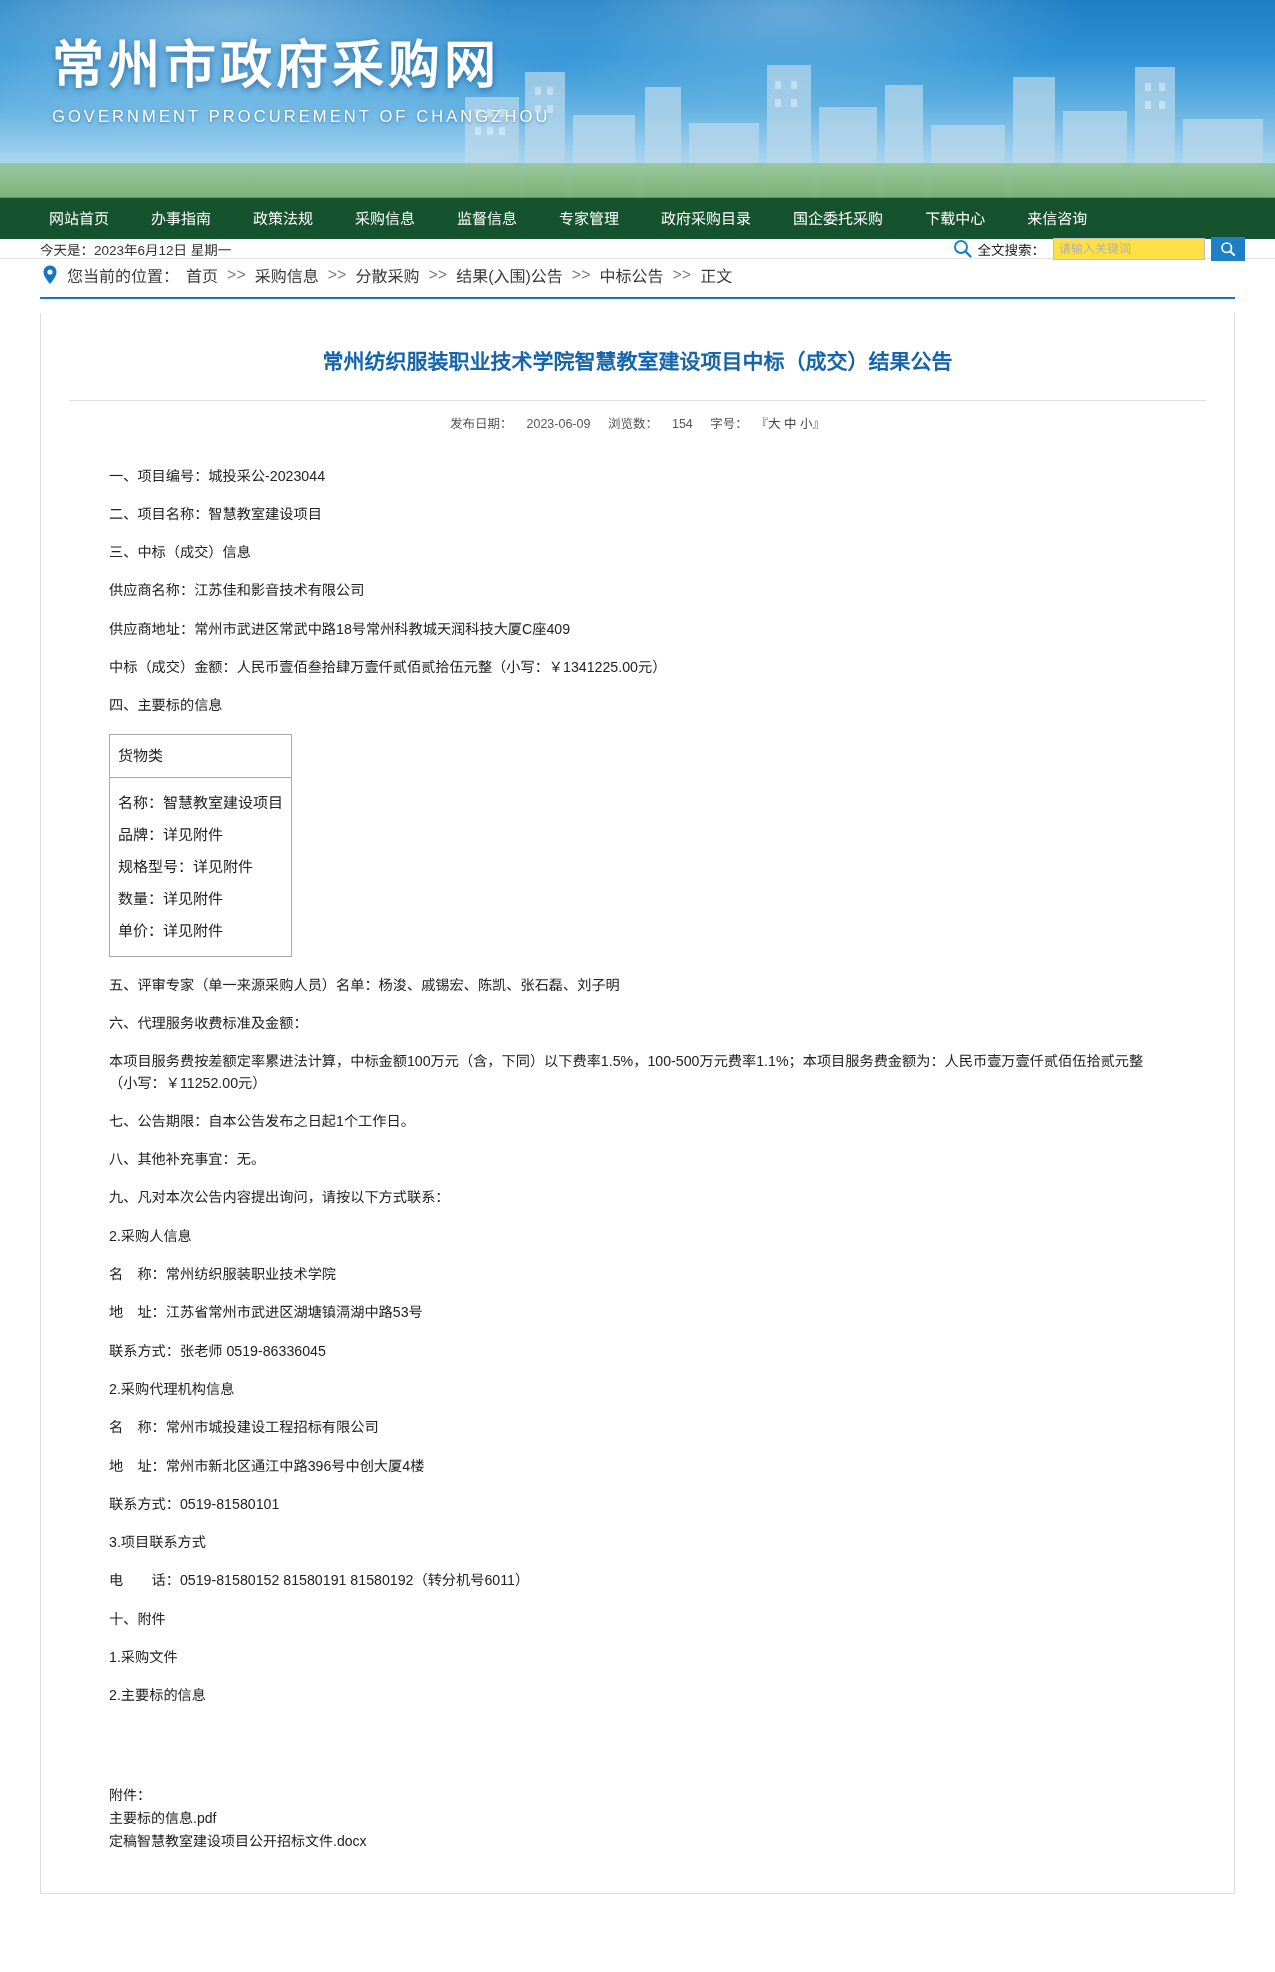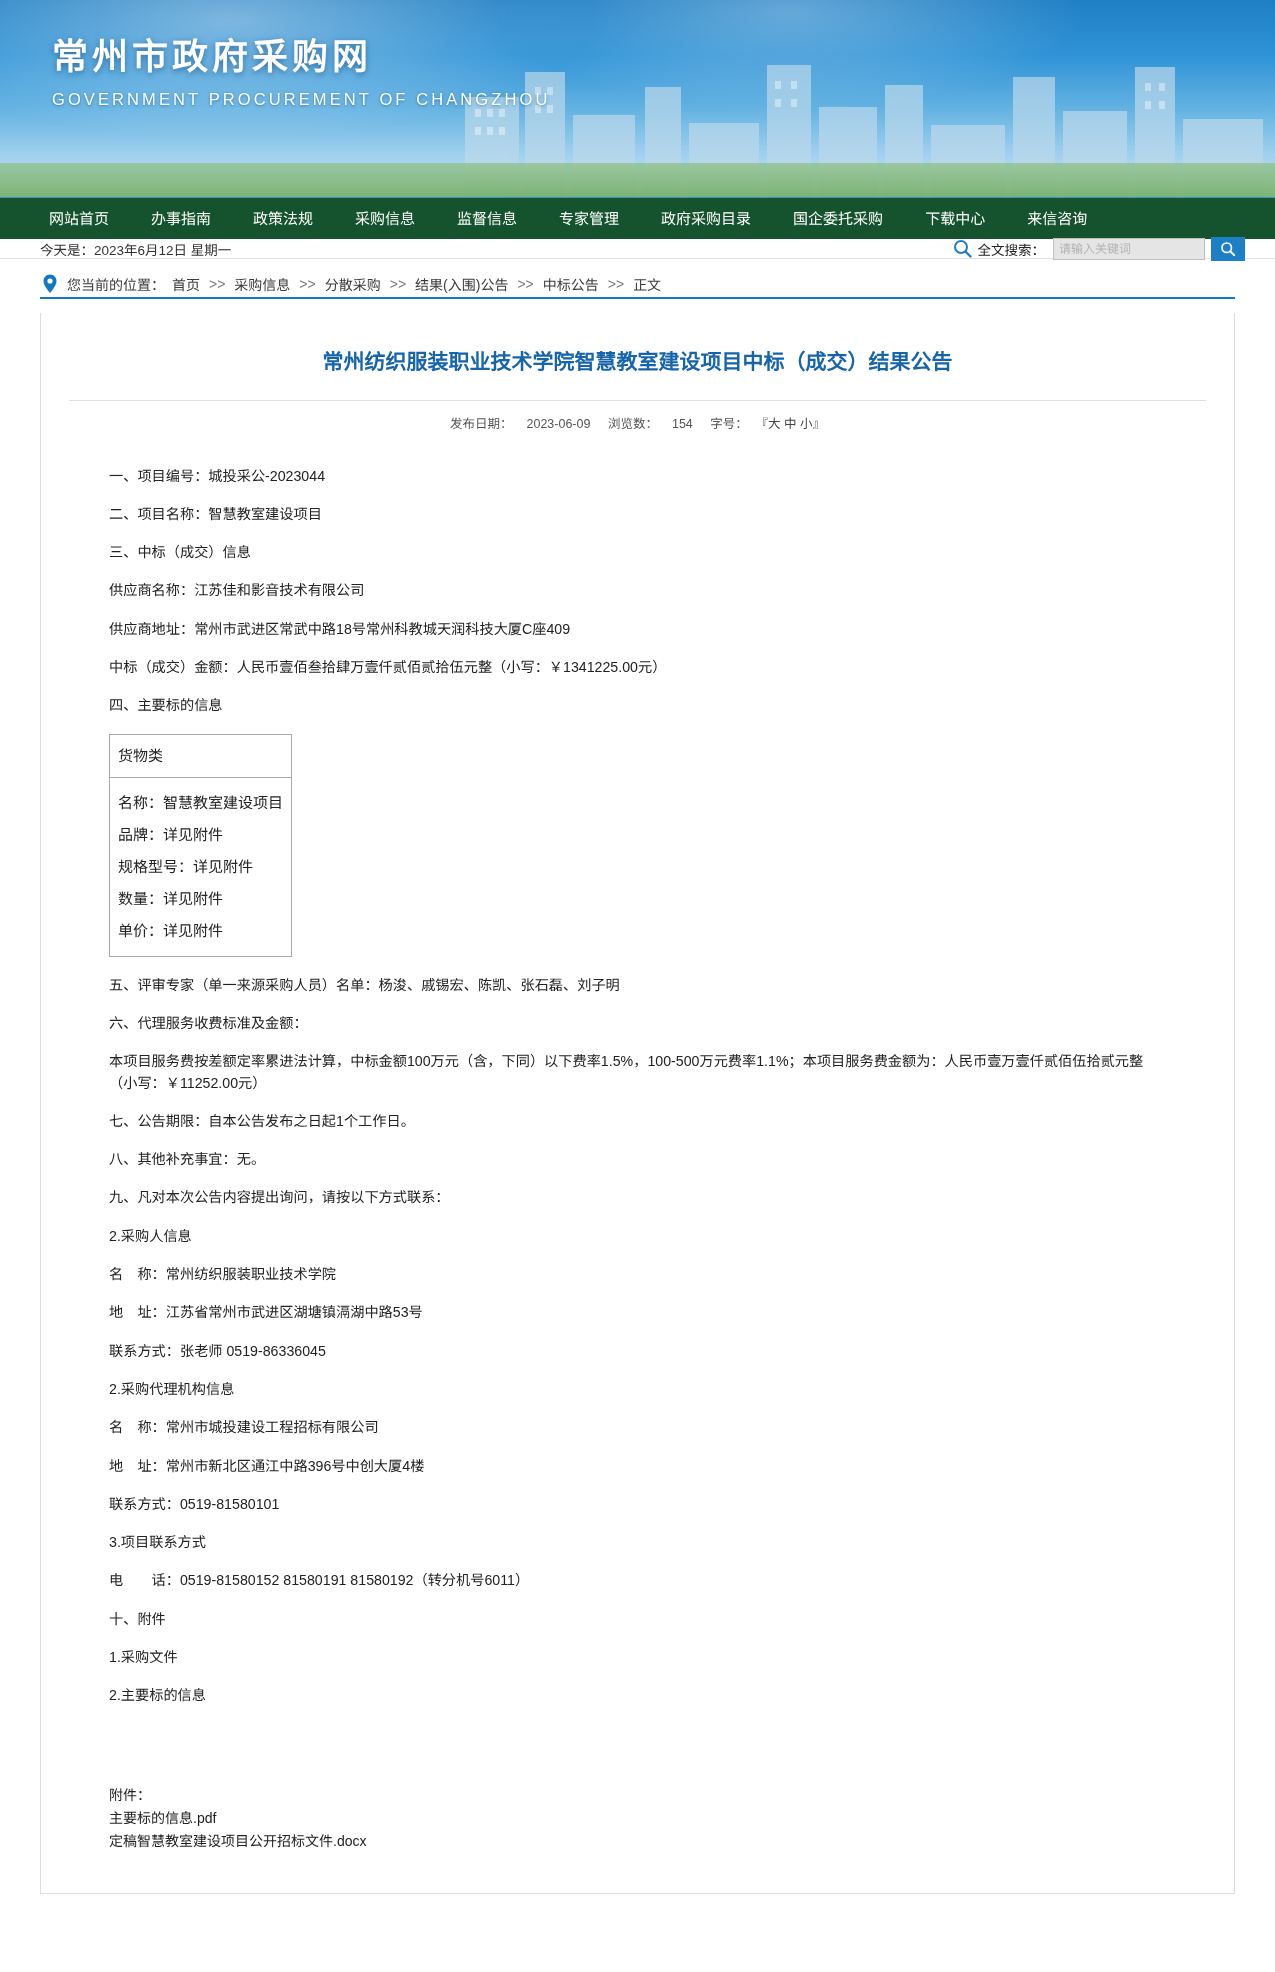--- a/index.html
+++ b/index.html
@@ -35,21 +35,21 @@
   .banner .green {
     position: absolute; left: 0; bottom: 0; width: 100%; height: 34px;
     background: linear-gradient(180deg, rgba(140,190,120,.65), rgba(110,170,95,.85));
   }
   .logo-wrap {
     position: absolute; left: 52px; top: 38px; z-index: 5;
   }
   .logo-cn {
     font-family: "DejaVu Serif", "Liberation Serif", serif;
     font-weight: bold;
-    font-size: 36px;
+    font-size: 52px;
     letter-spacing: 4px;
     color: #ffffff;
     text-shadow: 0 2px 6px rgba(10,60,110,.55);
     line-height: 1.05;
   }
   .logo-en {
     margin-top: 14px;
     font-size: 16.5px;
     letter-spacing: 3.1px;
     color: #ffffff;
@@ -92,39 +92,39 @@
   }
   .search-icon-circ svg { display: block; }
   .search-label { font-size: 13.5px; color: #222; margin-right: 2px; }
   .search-input {
     width: 152px; height: 22px;
     border: 1px solid #bfbfbf;
     font-size: 12px;
     padding: 0 5px;
     color: #333;
     outline: none;
-    background: #e5e5e5;
+    background: #fde047;
   }
   .search-input::placeholder { color: #b2b2b2; }
   .search-btn {
     width: 34px; height: 24px;
     background: #1d80c6;
     border: none;
     cursor: pointer;
     display: flex; align-items: center; justify-content: center;
   }
   
   .crumb-wrap {
-    margin: 14px 40px 0 40px;
+    margin: 4px 40px 0 40px;
     border-bottom: 2px solid #1477c1;
-    padding-bottom: 2px;
+    padding-bottom: 10px;
     display: flex;
     align-items: center;
     gap: 7px;
-    font-size: 14px;
+    font-size: 16px;
     color: #3b3b3b;
   }
   .crumb-pin { width: 20px; height: 22px; display:inline-block; }
   .crumb-wrap a { color: #3b3b3b; text-decoration: none; }
   .crumb-sep { color: #7a7a7a; padding: 0 2px; }
   
   .content-card {
     margin: 0 40px;
     border: 1px solid #dcdcdc;
     border-top: none;

